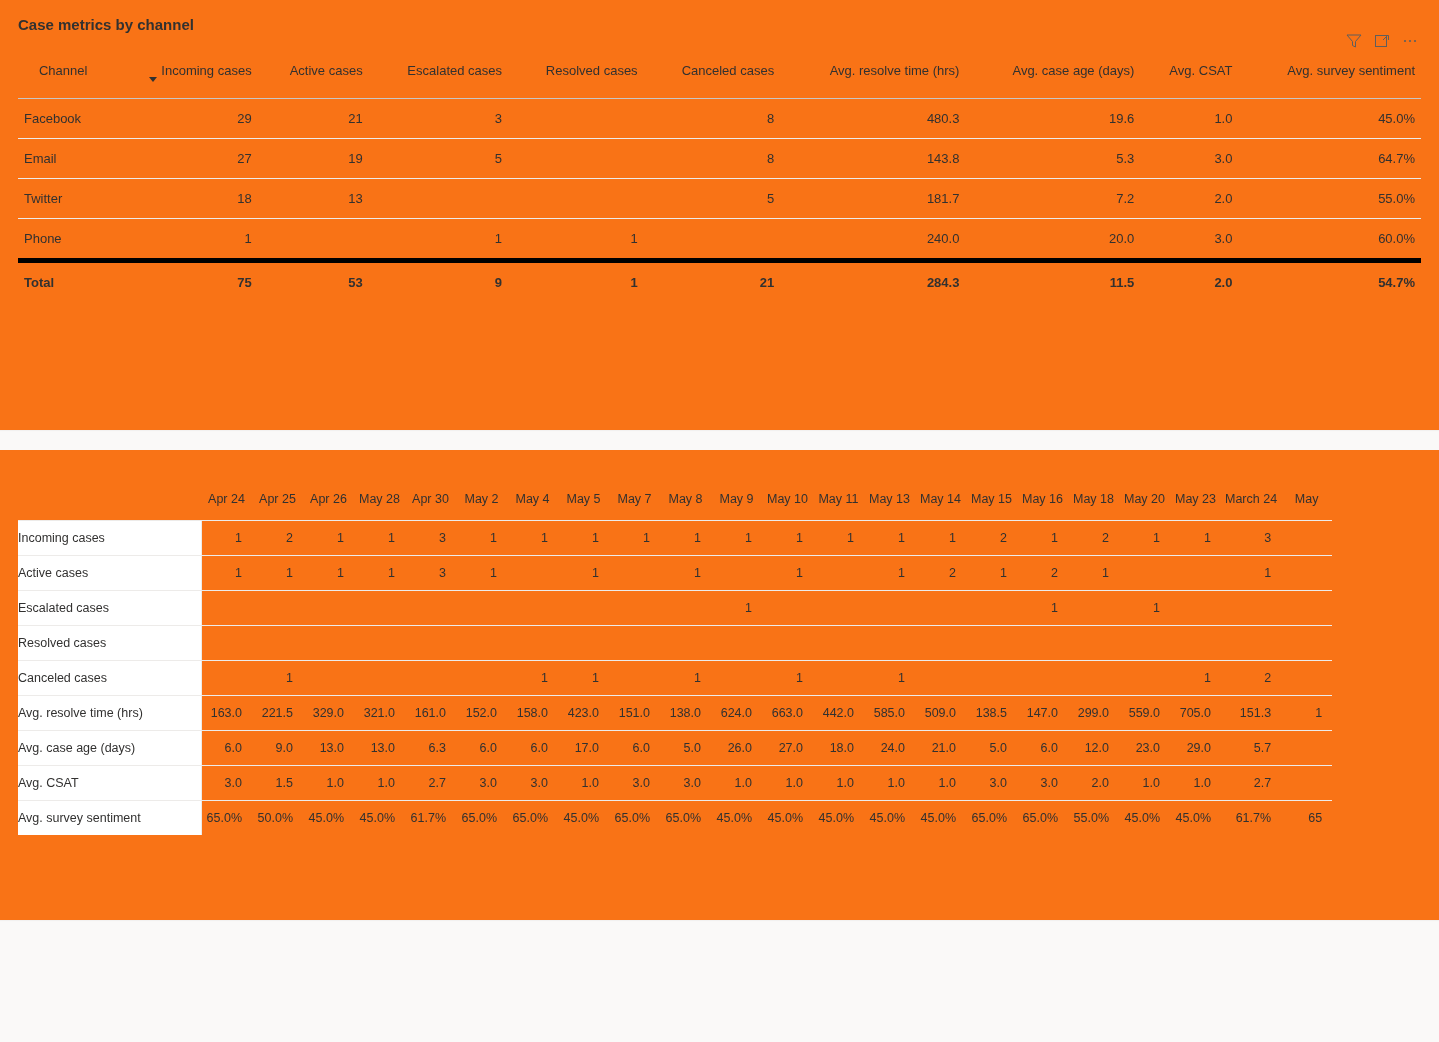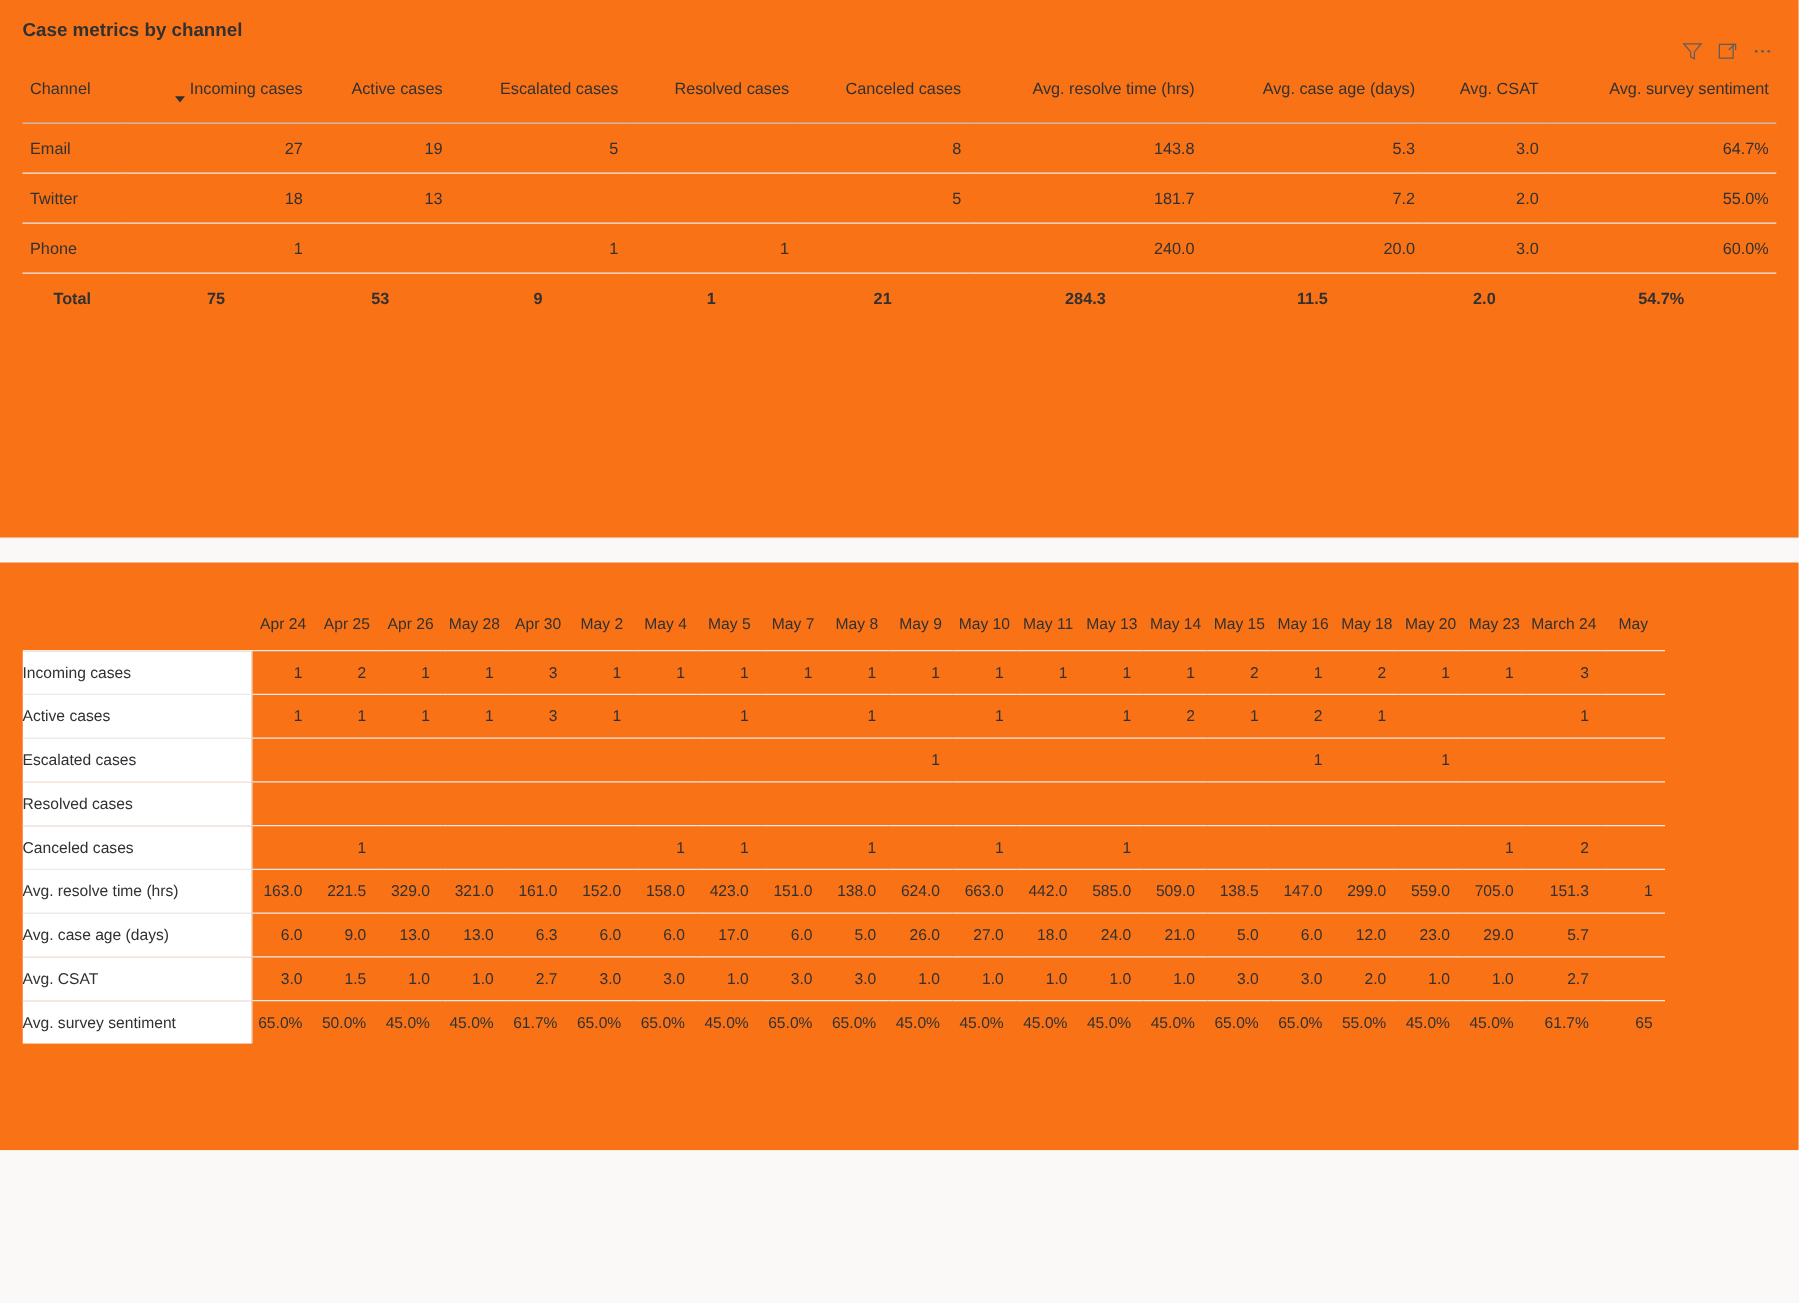--- a/index.html
+++ b/index.html
@@ -44,40 +44,39 @@
     }
     .icon-btn svg { width: 16px; height: 16px; }
 
     
     table.channel-table {
       width: 100%;
       border-collapse: collapse;
       margin-top: 20px;
     }
     table.channel-table th {
-      text-align: left;
+      text-align: center;
       font-weight: 400;
       font-size: 13px;
       color: #323130;
       padding: 10px 6px 20px 6px;
       border-bottom: 1px solid #c8c6c4;
       white-space: nowrap;
     }
     table.channel-table th.num { text-align: right; }
     table.channel-table td {
       padding: 12px 6px;
       border-bottom: 1px solid #edebe9;
       font-size: 13px;
     }
     table.channel-table td.num { text-align: right; }
     table.channel-table tr.total-row td {
       font-weight: 700;
-      border-top: 1px solid #000000;
+      border-top: 5px solid #000000;
       border-bottom: none;
-      text-align: center;
     }
     .sort-caret {
       display: inline-block;
       width: 0;
       height: 0;
       border-left: 4px solid transparent;
       border-right: 4px solid transparent;
       border-top: 5px solid #323130;
       margin-right: 4px;
       vertical-align: middle;
@@ -161,20 +160,32 @@
         <th class="num">Escalated cases</th>
         <th class="num">Resolved cases</th>
         <th class="num">Canceled cases</th>
         <th class="num">Avg. resolve time (hrs)</th>
         <th class="num">Avg. case age (days)</th>
         <th class="num">Avg. CSAT</th>
         <th class="num">Avg. survey sentiment</th>
       </tr>
     </thead>
     <tbody id="channel-body">
+        <tr>
+          <td>Facebook</td>
+          <td class="num">29</td>
+          <td class="num">21</td>
+          <td class="num">3</td>
+          <td class="num"></td>
+          <td class="num">8</td>
+          <td class="num">480.3</td>
+          <td class="num">19.6</td>
+          <td class="num">1.0</td>
+          <td class="num">45.0%</td>
+        </tr>
         <tr>
           <td>Email</td>
           <td class="num">27</td>
           <td class="num">19</td>
           <td class="num">5</td>
           <td class="num"></td>
           <td class="num">8</td>
           <td class="num">143.8</td>
           <td class="num">5.3</td>
           <td class="num">3.0</td>

